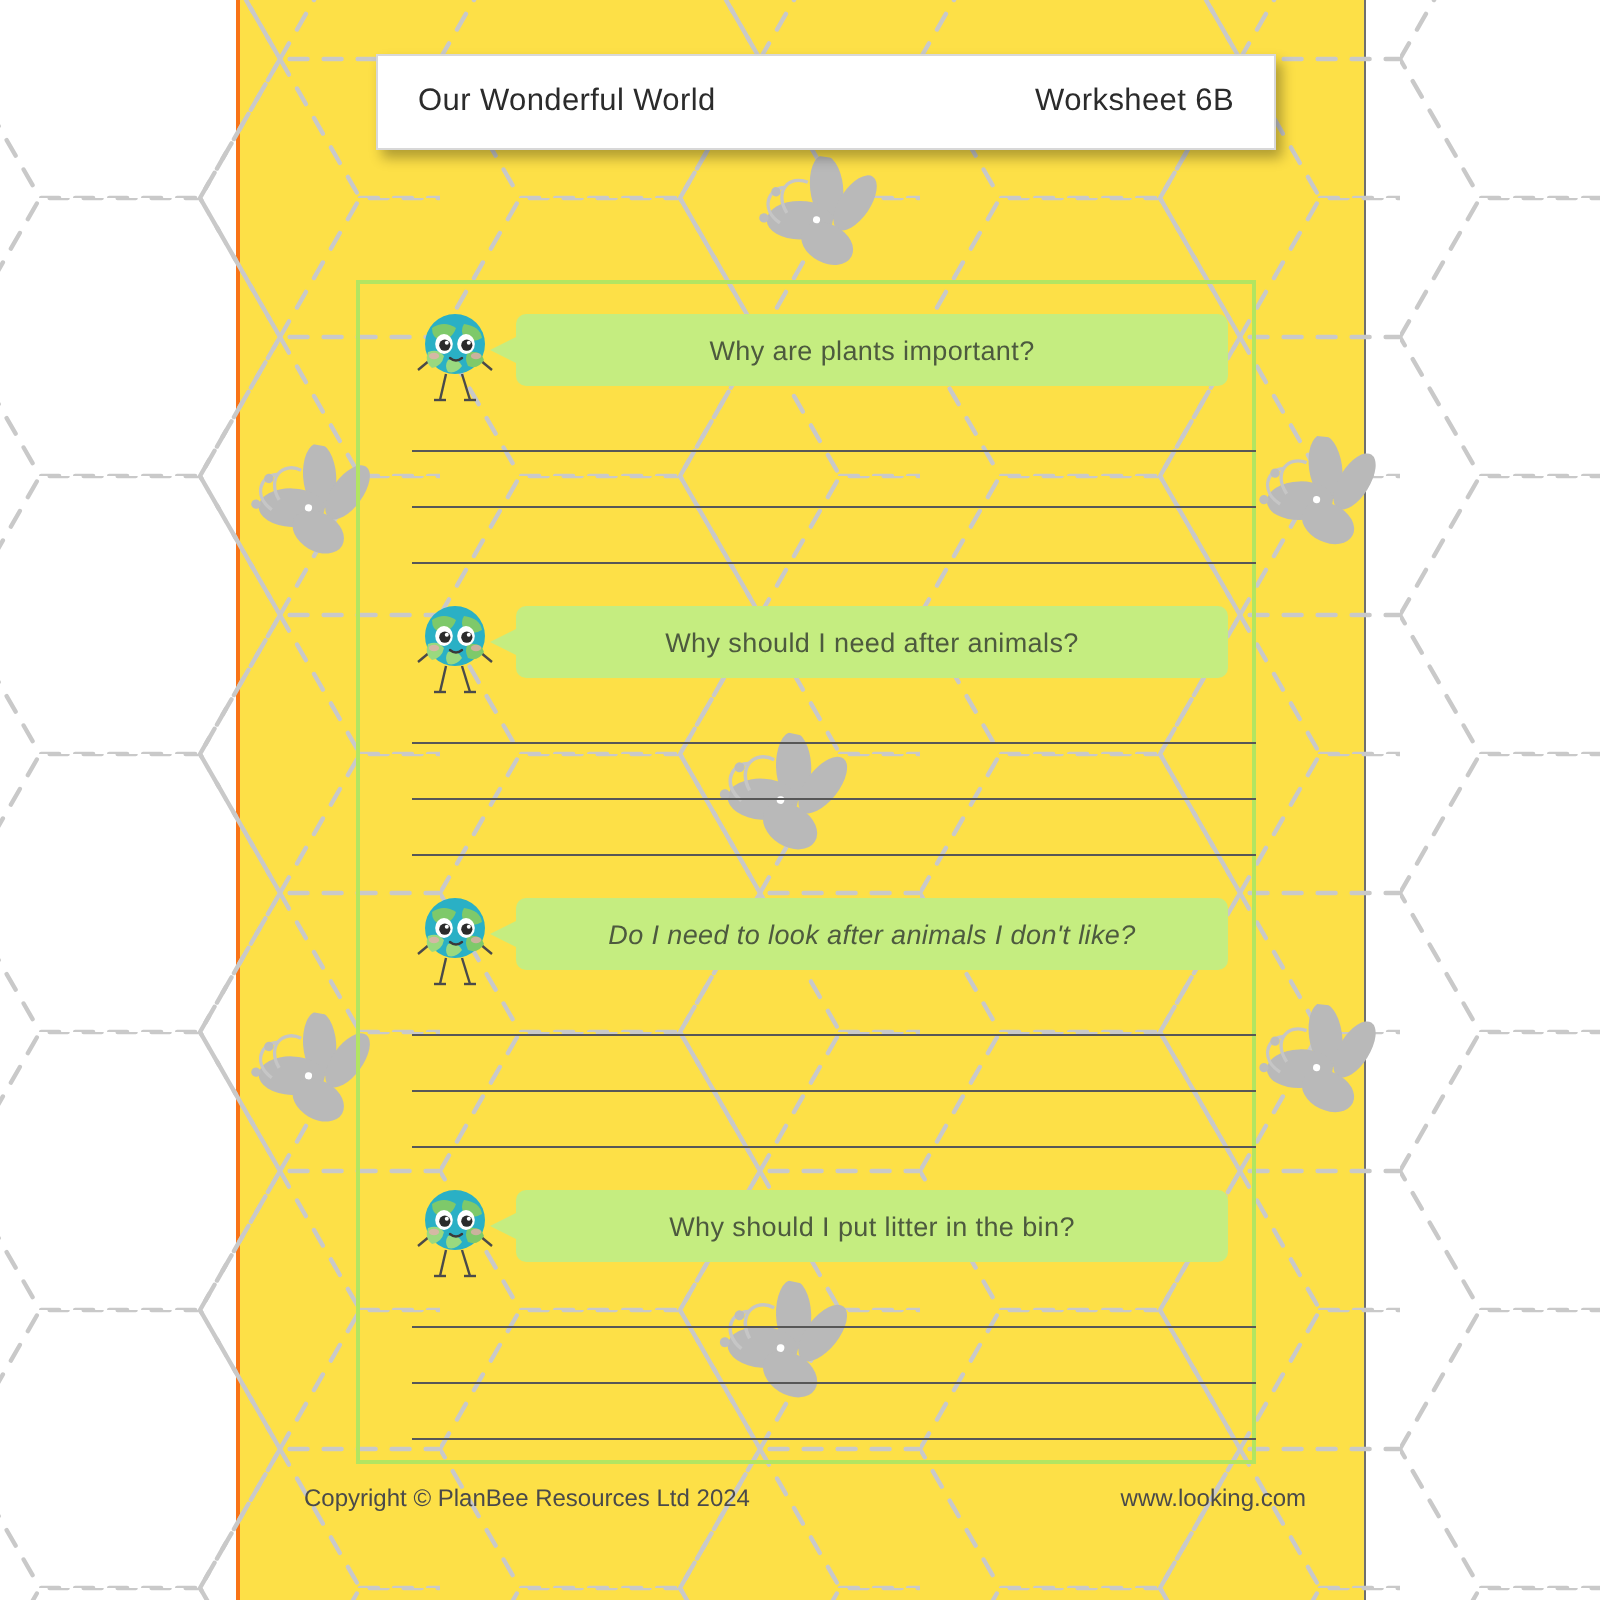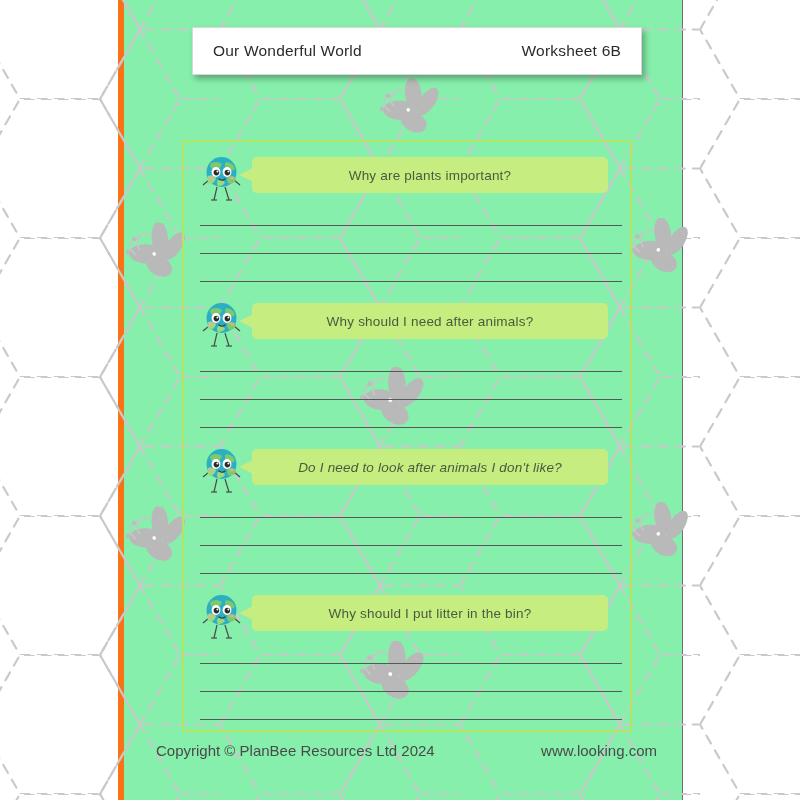--- a/index.html
+++ b/index.html
@@ -14,22 +14,22 @@
     position: relative;
     width: 800px; height: 800px;
     background: #ffffff;
   }
 
   
   .page {
     position: absolute;
     left: 118px; top: 0px;
     width: 565px; height: 800px;
-    background: #86efac;
-    border-left: 6px solid #f97316;
+    background: #fde047;
+    border-left: 2px solid #f97316;
     border-right: 1px solid #6f6f6f;
     box-sizing: border-box;
     overflow: visible;
   }
 
   
   .honeycomb {
     position: absolute;
     left: 0; top: 0;
     width: 800px; height: 800px;
@@ -114,21 +114,21 @@
     left: 58px; top: 140px;
     width: 450px; height: 592px;
     border: 2.5px solid #b2e561;
     box-sizing: border-box;
     z-index: 3;
   }
 
   
   .qblock {
     position: absolute;
-    left: 62px;
+    left: 72px;
     width: 450px;
     z-index: 4;
   }
 
   .bubble-row {
     position: relative;
     height: 46px;
   }
 
   
@@ -185,21 +185,21 @@
     width: 565px;
     padding: 0 32px;
     box-sizing: border-box;
     display: flex;
     justify-content: space-between;
     align-items: center;
     z-index: 5;
   }
   .footer span {
     font-family: "Liberation Sans", sans-serif;
-    font-size: 15px;
+    font-size: 12px;
     color: #4a4a4a;
     white-space: nowrap;
   }
 </style>
 </head>
 <body>
 
 <div id="stage">
 
   <div class="honeycomb">

